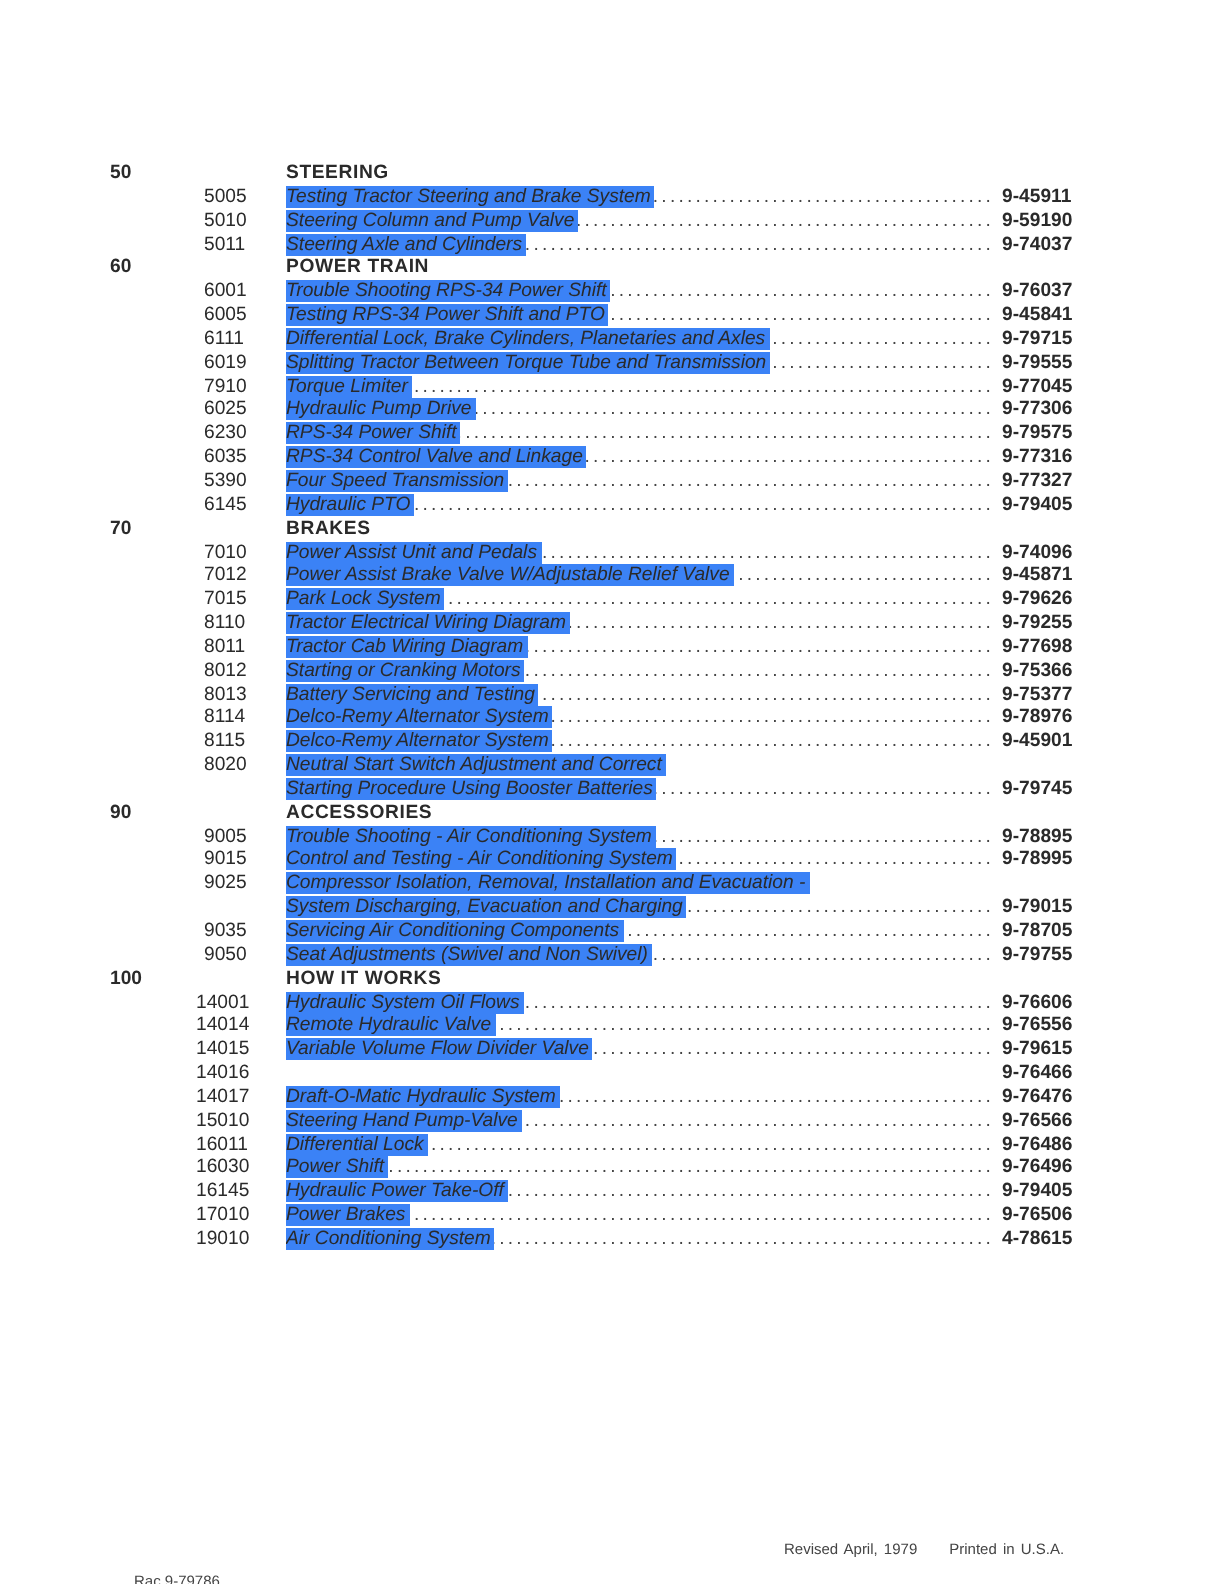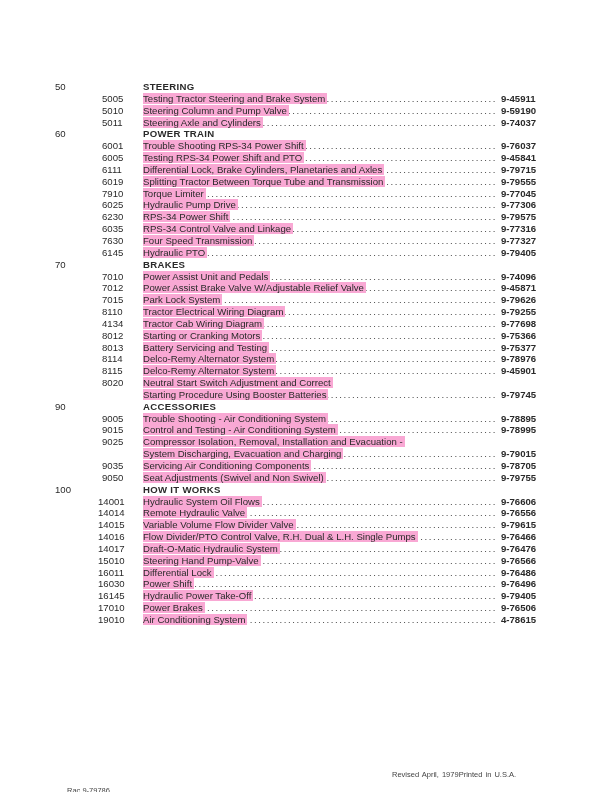--- a/index.html
+++ b/index.html
@@ -1,30 +1,30 @@
 <!DOCTYPE html>
 <html><head>
 <meta charset="utf-8">
 <style>
   html, body { margin: 0; padding: 0; background: #ffffff; }
   body { width: 612px; height: 792px; position: relative; overflow: hidden;
          font-family: "Liberation Sans", sans-serif; color: #2a2a2a; }
   #toc { position: absolute; left: 0; top: 81px; width: 612px; }
   .row { position: relative; height: 11.85px; font-size: 9.6px; line-height: 11.85px; white-space: nowrap; }
-  .sec-num { position: absolute; left: 55px; font-weight: normal; }
+  .sec-num { position: absolute; left: 55px; font-weight: bold; }
   .code { position: absolute; left: 102px; width: 32px; text-align: left; }
   .code.wide { left: 98px; }
   .head { position: absolute; left: 143px; font-weight: bold; letter-spacing: 0.3px; }
   .desc { position: absolute; left: 143px; width: 352px; overflow: hidden; }
-  .desc .txt { background: #f9a8d4; padding-right: 2px; position: relative; z-index: 1; }
+  .desc .txt { background: #3b82f6; padding-right: 2px; position: relative; z-index: 1; font-style: italic; }
   .desc .dots { position: absolute; left: 0; right: 0; top: 0; color: #444; letter-spacing: 1.6px; overflow: hidden; text-align: right; }
   .page { position: absolute; left: 501px; font-weight: bold; }
   #footer-left { position: absolute; left: 35px; top: 786px; font-size: 7.5px; color: #444; margin-left: 32px; }
   #footer-right { position: absolute; left: 392px; top: 770px; font-size: 7.5px; color: #444; word-spacing: 1px; }
-  #footer-right span + span { margin-left: 0; }
+  #footer-right span + span { margin-left: 16px; }
 </style>
 </head>
 <body>
 
 <div id="toc">
     <div class="row">
       <span class="sec-num">50</span>
       <span class="head">STEERING</span>
     </div>
     <div class="row">
@@ -80,21 +80,21 @@
       <span class="code">6230</span>
       <span class="desc"><span class="txt">RPS-34 Power Shift</span><span class="dots">........................................................................................................................</span></span>
       <span class="page">9-79575</span>
     </div>
     <div class="row">
       <span class="code">6035</span>
       <span class="desc"><span class="txt">RPS-34 Control Valve and Linkage</span><span class="dots">........................................................................................................................</span></span>
       <span class="page">9-77316</span>
     </div>
     <div class="row">
-      <span class="code">7630</span>
+      <span class="code">5390</span>
       <span class="desc"><span class="txt">Four Speed Transmission</span><span class="dots">........................................................................................................................</span></span>
       <span class="page">9-77327</span>
     </div>
     <div class="row">
       <span class="code">6145</span>
       <span class="desc"><span class="txt">Hydraulic PTO</span><span class="dots">........................................................................................................................</span></span>
       <span class="page">9-79405</span>
     </div>
     <div class="row">
       <span class="sec-num">70</span>
@@ -114,21 +114,21 @@
       <span class="code">7015</span>
       <span class="desc"><span class="txt">Park Lock System</span><span class="dots">........................................................................................................................</span></span>
       <span class="page">9-79626</span>
     </div>
     <div class="row">
       <span class="code">8110</span>
       <span class="desc"><span class="txt">Tractor Electrical Wiring Diagram</span><span class="dots">........................................................................................................................</span></span>
       <span class="page">9-79255</span>
     </div>
     <div class="row">
-      <span class="code">4134</span>
+      <span class="code">8011</span>
       <span class="desc"><span class="txt">Tractor Cab Wiring Diagram</span><span class="dots">........................................................................................................................</span></span>
       <span class="page">9-77698</span>
     </div>
     <div class="row">
       <span class="code">8012</span>
       <span class="desc"><span class="txt">Starting or Cranking Motors</span><span class="dots">........................................................................................................................</span></span>
       <span class="page">9-75366</span>
     </div>
     <div class="row">
       <span class="code">8013</span>
@@ -199,21 +199,21 @@
       <span class="desc"><span class="txt">Remote Hydraulic Valve</span><span class="dots">........................................................................................................................</span></span>
       <span class="page">9-76556</span>
     </div>
     <div class="row">
       <span class="code wide">14015</span>
       <span class="desc"><span class="txt">Variable Volume Flow Divider Valve</span><span class="dots">........................................................................................................................</span></span>
       <span class="page">9-79615</span>
     </div>
     <div class="row">
       <span class="code wide">14016</span>
-      <span class="desc"><span class="txt">Flow Divider/PTO Control Valve, R.H. Dual &amp; L.H. Single Pumps</span><span class="dots">........................................................................................................................</span></span>
+      <span class="desc"><span class="dots">........................................................................................................................</span></span>
       <span class="page">9-76466</span>
     </div>
     <div class="row">
       <span class="code wide">14017</span>
       <span class="desc"><span class="txt">Draft-O-Matic Hydraulic System</span><span class="dots">........................................................................................................................</span></span>
       <span class="page">9-76476</span>
     </div>
     <div class="row">
       <span class="code wide">15010</span>
       <span class="desc"><span class="txt">Steering Hand Pump-Valve</span><span class="dots">........................................................................................................................</span></span>

